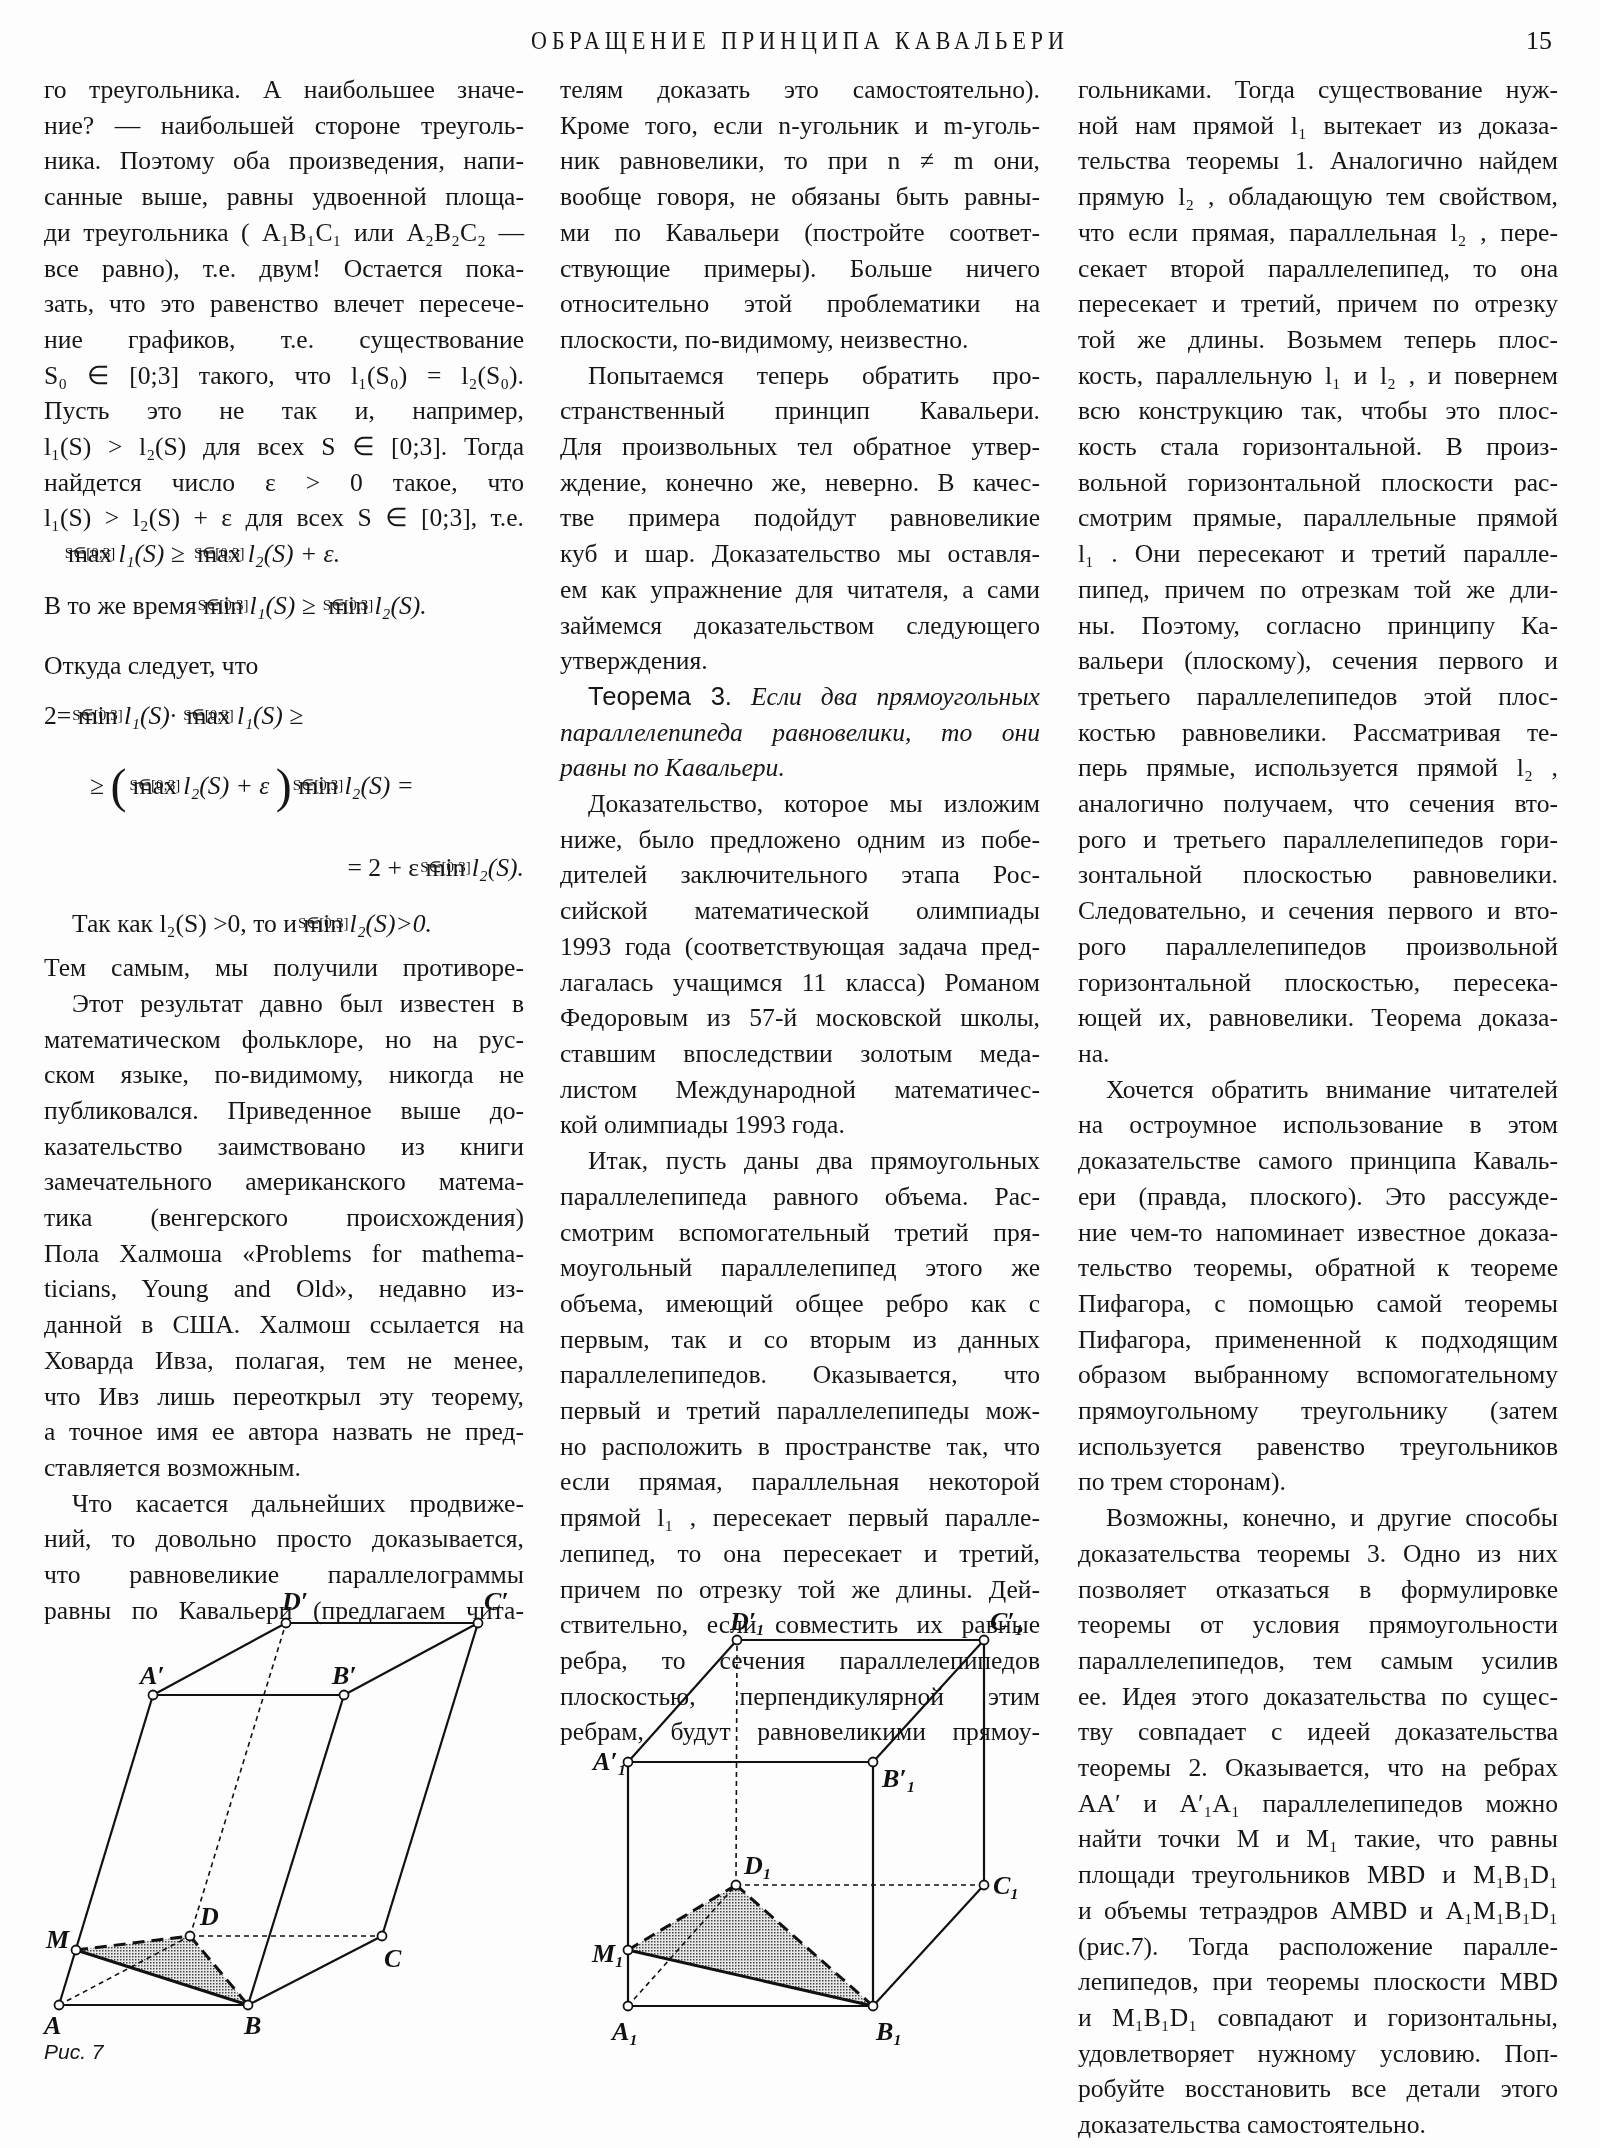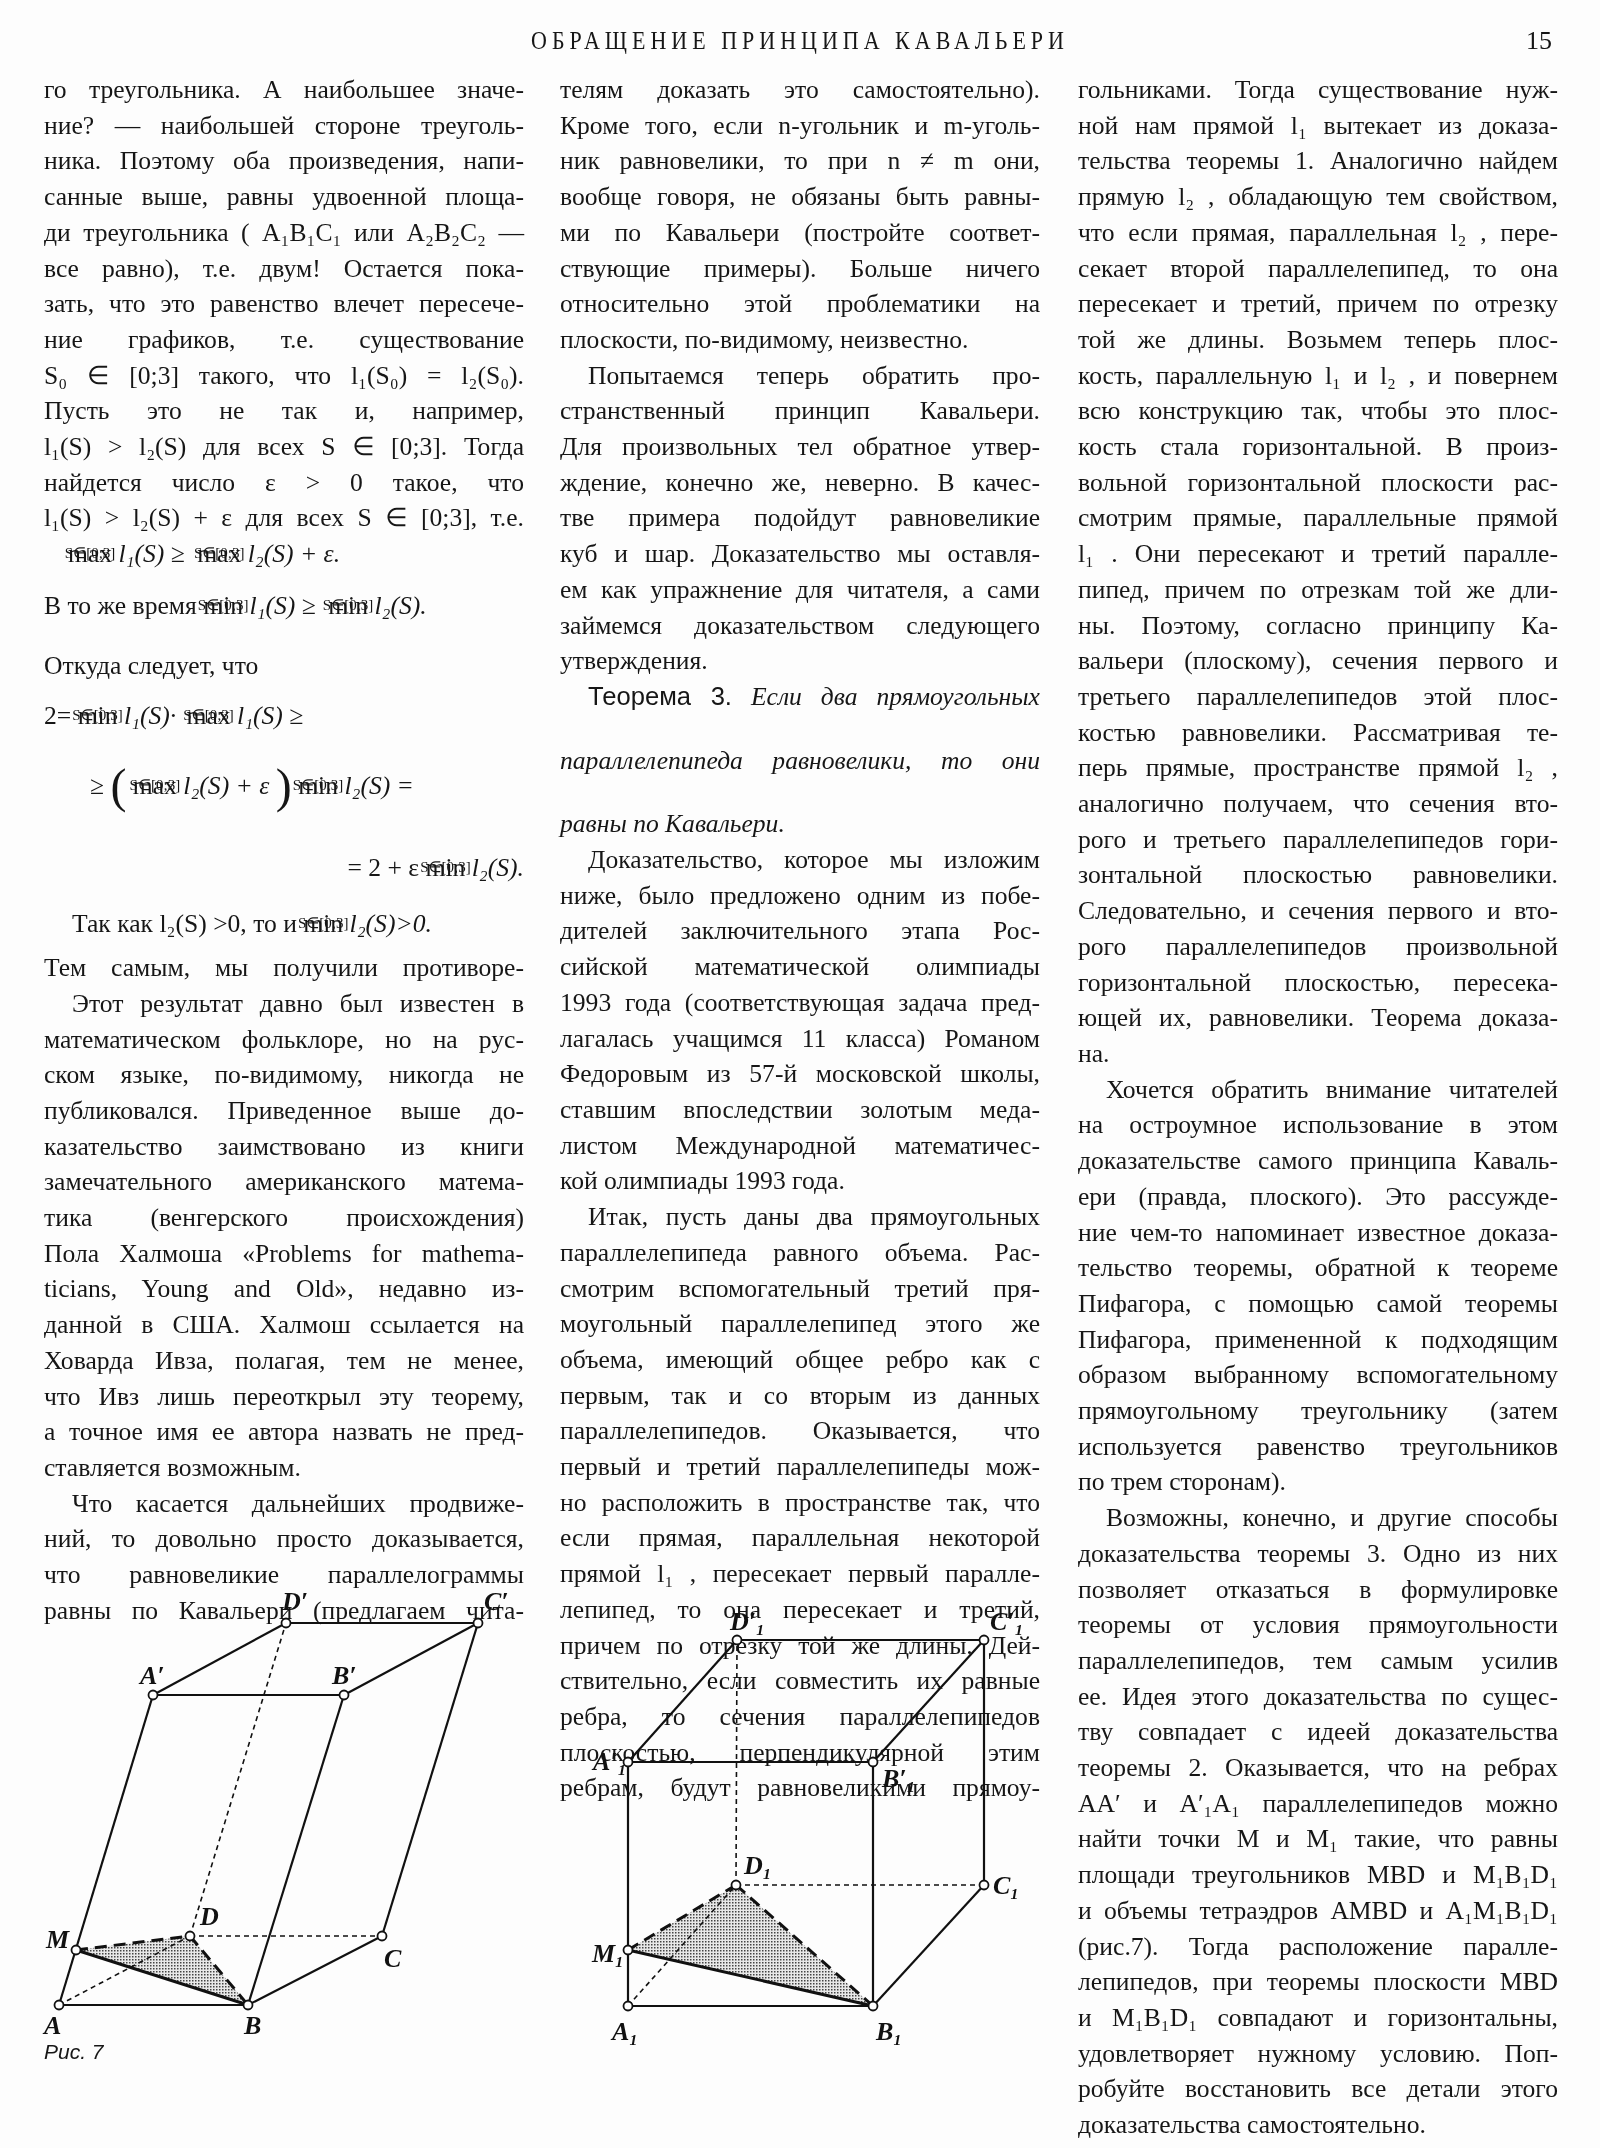--- a/index.html
+++ b/index.html
@@ -25,21 +25,21 @@
     font-family: "Liberation Serif", serif;
     font-size: 25.6px; line-height: 35.7px;
   }
   .col .ind { text-indent: 28px; }
   .col-1 { left: 44px; width: 480px; }
   .col-2 { left: 560px; width: 480px; }
   .col-3 { left: 1078px; width: 480px; }
   .line { display: block; white-space: nowrap; text-align: justify; text-align-last: justify; }
   .line.last { text-align-last: left; }
   .line.ind { padding-left: 28px; text-indent: 0; }
-  i, .it { font-style: italic; margin-top: 28px; }
+  i, .it { font-style: italic; }
   .formula { position: relative; white-space: nowrap; }
   .formula .op { display: inline-block; position: relative; }
   .formula .op .under {
     position: absolute; left: 50%; transform: translateX(-50%); top: 9px;
     font-size: 15px; white-space: nowrap; line-height: 16px;
   }
   .theorem-label { font-family: "Liberation Sans", sans-serif; font-style: normal; }
   .fig { position: absolute; }
   .fig svg text { font-family: "Liberation Serif", serif; font-style: italic; font-weight: bold; }
   .fig-caption {
@@ -222,21 +222,21 @@
     <span class="line">всю конструкцию так, чтобы это плос-</span>
     <span class="line">кость стала горизонтальной. В произ-</span>
     <span class="line">вольной горизонтальной плоскости рас-</span>
     <span class="line">смотрим прямые, параллельные прямой</span>
     <span class="line">l₁ . Они пересекают и третий паралле-</span>
     <span class="line">пипед, причем по отрезкам той же дли-</span>
     <span class="line">ны. Поэтому, согласно принципу Ка-</span>
     <span class="line">вальери (плоскому), сечения первого и</span>
     <span class="line">третьего параллелепипедов этой плос-</span>
     <span class="line">костью равновелики. Рассматривая те-</span>
-    <span class="line">перь прямые, пространстве прямой l₂ ,</span>
+    <span class="line">перь прямые, используется прямой l₂ ,</span>
     <span class="line">аналогично получаем, что сечения вто-</span>
     <span class="line">рого и третьего параллелепипедов гори-</span>
     <span class="line">зонтальной плоскостью равновелики.</span>
     <span class="line">Следовательно, и сечения первого и вто-</span>
     <span class="line">рого параллелепипедов произвольной</span>
     <span class="line">горизонтальной плоскостью, пересека-</span>
     <span class="line">ющей их, равновелики. Теорема доказа-</span>
     <span class="line last">на.</span>
   </div>
   <div>

